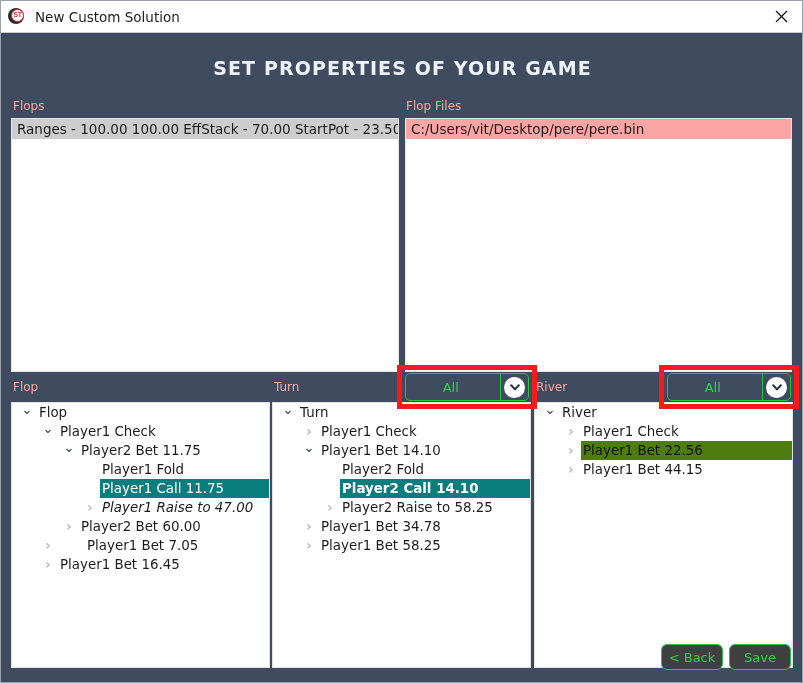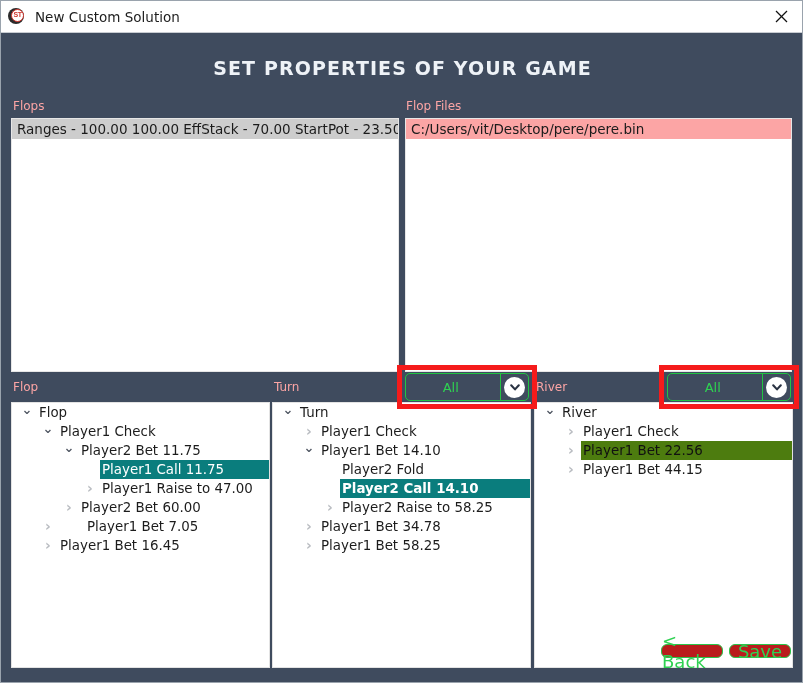--- a/index.html
+++ b/index.html
@@ -214,26 +214,26 @@
   .redbox {
     position: absolute;
     border: 5px solid #f51b1b;
     box-sizing: border-box;
     pointer-events: none;
   }
 
   
   .btn {
     position: absolute;
-    height: 14px;
+    height: 26px;
     border: 1.4px solid #2bc44a;
     border-radius: 6px;
-    background: #b91c1c;
+    background: #404040;
     color: #2fd152;
-    font-size: 18px;
+    font-size: 13px;
     display: flex;
     align-items: center;
     justify-content: center;
     box-sizing: border-box;
     font-family: "DejaVu Sans", "Liberation Sans", sans-serif;
     cursor: default;
   }
 
   .bottom-strip {
     position: absolute;
@@ -284,26 +284,29 @@
           <span class="lbl" style="left: 25px;">Flop</span>
         </div>
         <div class="tnode">
           <span class="chev open" style="left: 29px; font-size: 13px; line-height: 13px;">⌄</span>
           <span class="lbl" style="left: 46px;">Player1 Check</span>
         </div>
         <div class="tnode">
           <span class="chev open" style="left: 50px; font-size: 13px; line-height: 13px;">⌄</span>
           <span class="lbl" style="left: 67px;">Player2 Bet 11.75</span>
         </div>
+        <div class="tnode">
+          <span class="lbl" style="left: 88px;">Player1 Fold</span>
+        </div>
         <div class="tnode hl-teal">
           <span class="lbl" style="left: 88px; width: 169px;">Player1 Call 11.75</span>
         </div>
         <div class="tnode">
           <span class="chev closed" style="left: 71px; font-size: 14px;">›</span>
-          <span class="lbl" style="left: 88px;">Player1 Raise to 47.00</span>
+          <span class="lbl" style="left: 88px; font-style: italic;">Player1 Raise to 47.00</span>
         </div>
         <div class="tnode">
           <span class="chev closed" style="left: 50px; font-size: 14px;">›</span>
           <span class="lbl" style="left: 67px;">Player2 Bet 60.00</span>
         </div>
         <div class="tnode">
           <span class="chev closed" style="left: 29px; font-size: 14px;">›</span>
           <span class="lbl" style="left: 46px; margin-left: 27px;">Player1 Bet 7.05</span>
         </div>
         <div class="tnode">

